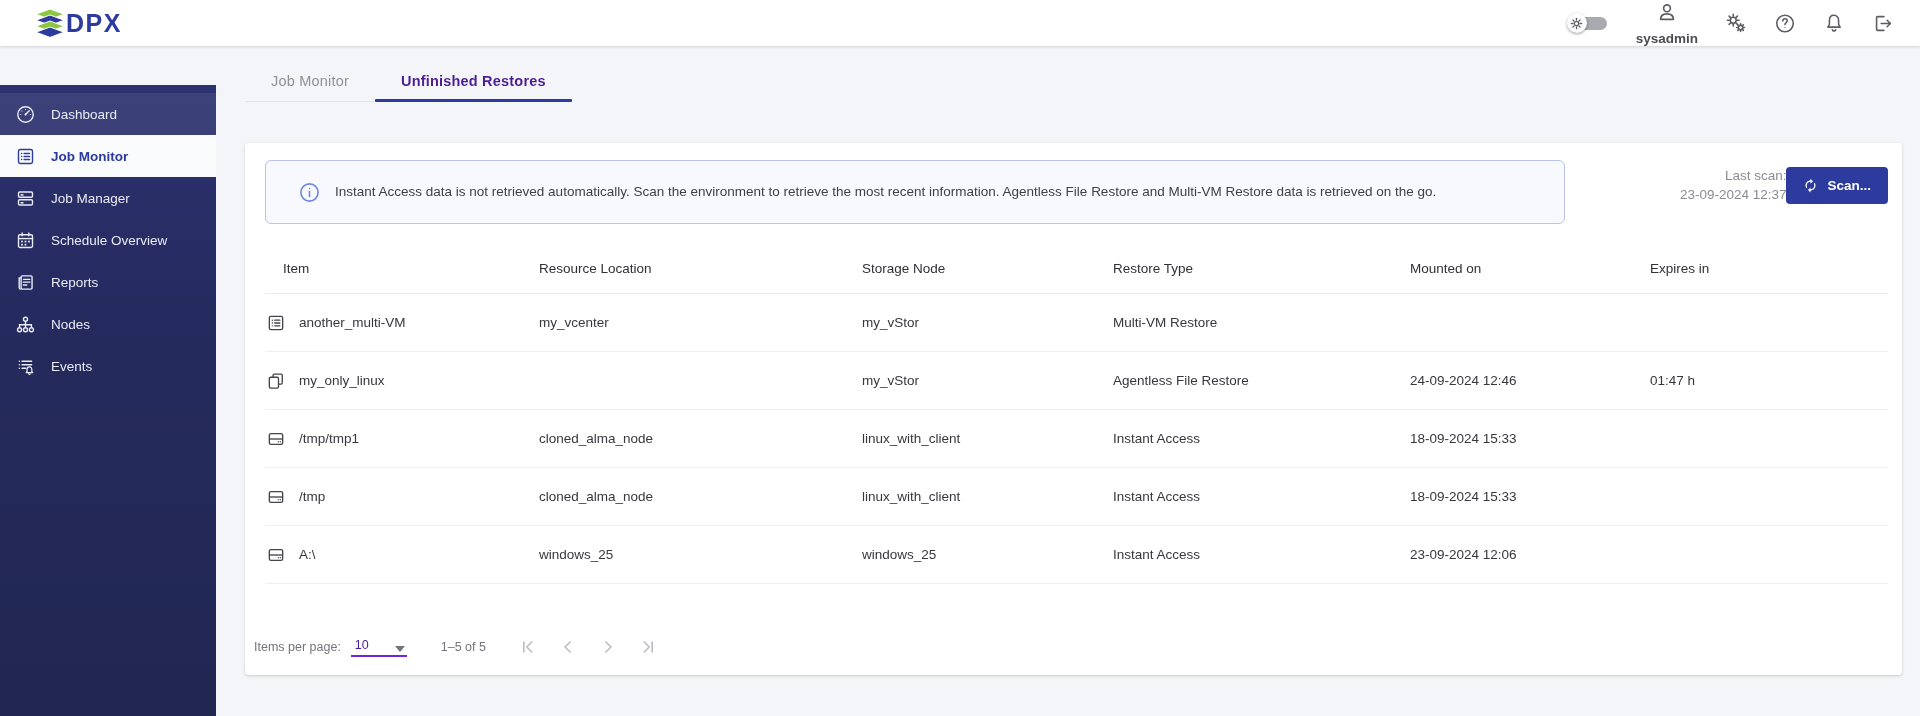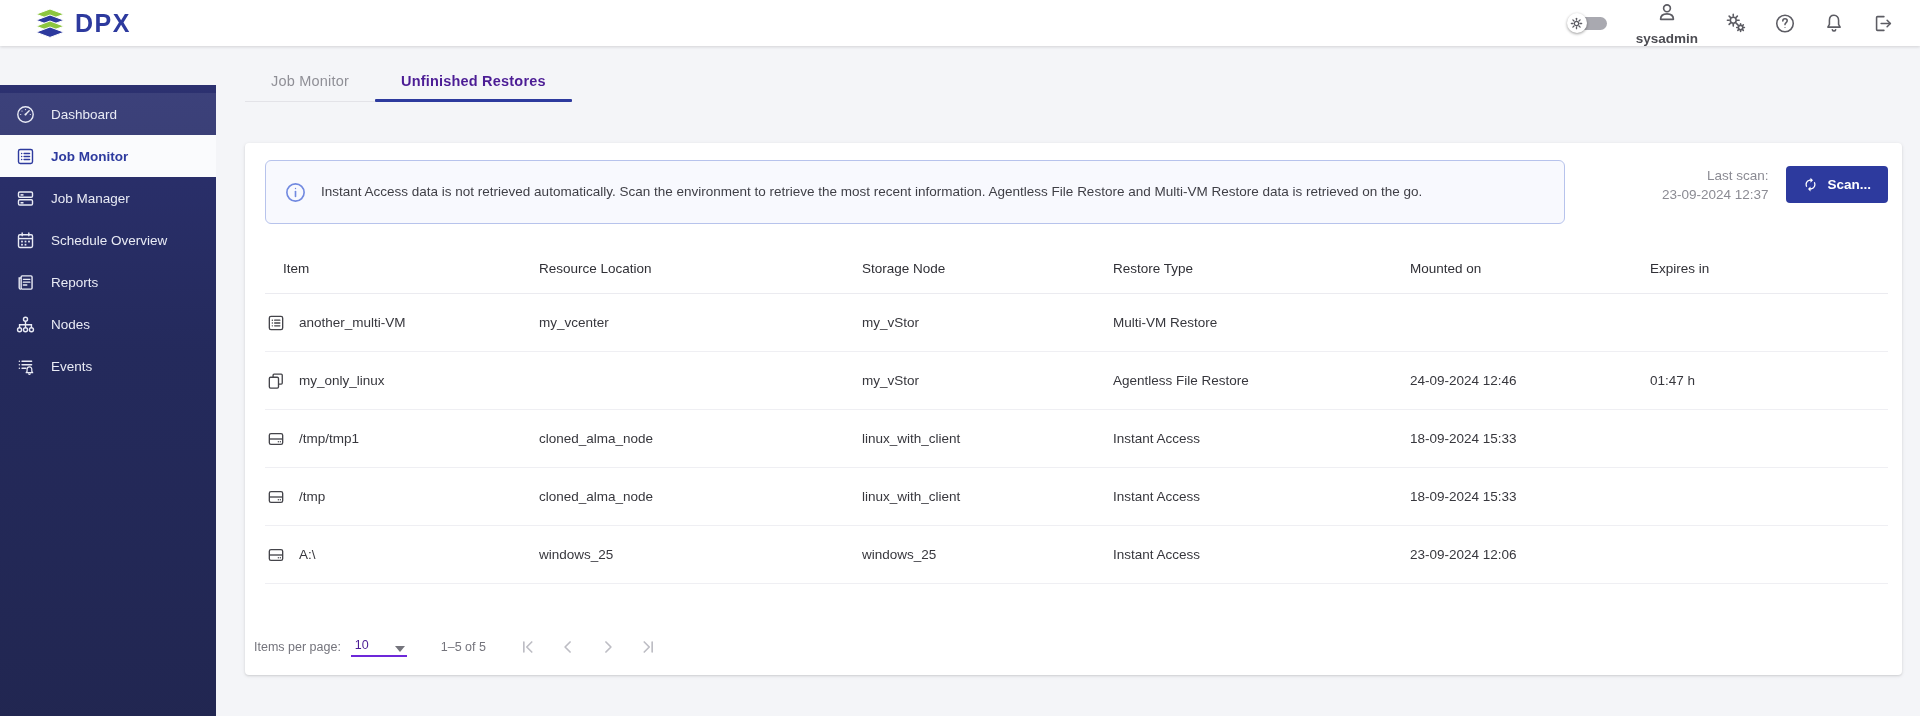--- a/index.html
+++ b/index.html
@@ -3,21 +3,21 @@
 <meta charset="utf-8">
 <style>
   * { margin:0; padding:0; box-sizing:border-box; }
   html,body { width:1920px; height:716px; overflow:hidden;
     font-family:"Liberation Sans", sans-serif; background:#f4f5f8; }
 
   
   .topbar { position:fixed; top:0; left:0; width:1920px; height:46px; background:#ffffff;
     display:flex; align-items:center; justify-content:space-between; padding:0 26px 0 34px;
     box-shadow:0 1px 3px rgba(0,0,0,.14); z-index:30; }
-  .logo { display:flex; align-items:center; gap:9px; }
+  .logo { display:flex; align-items:center; }
   .logo-text { font-size:25px; font-weight:800; letter-spacing:1.5px; color:#2d3a9e; }
   .topbar-right { display:flex; align-items:center; gap:27px; color:#5c5c63; }
   .tb-icon { width:22px; height:22px; display:inline-flex; align-items:center; justify-content:center; cursor:pointer; }
   .toggle { position:relative; width:42px; height:22px; cursor:pointer; }
   .toggle .pill { position:absolute; left:6px; top:5px; width:34px; height:13px; border-radius:7px; background:#a9a9b0; }
   .toggle .knob { position:absolute; left:0; top:1px; width:20px; height:20px; border-radius:50%; background:#fff;
     box-shadow:0 1px 3px rgba(0,0,0,.4); display:flex; align-items:center; justify-content:center; color:#5c5c63; }
   .user { display:flex; align-items:center; gap:8px; cursor:pointer;flex-direction:column; }
   .user-name { font-size:13.5px; font-weight:700; color:#4c4c52; }
 
@@ -35,23 +35,23 @@
   .tabs { display:inline-flex; margin:14px 0 0 57px; border-bottom:1px solid #e3e3e8; }
   .tab { padding:13px 26px 12px 26px; font-size:14.5px; color:#8f8f96; cursor:pointer; position:relative; letter-spacing:.2px; }
   .tab.active { color:#4c1d95; font-weight:700; }
   .tab.active::after { content:""; position:absolute; left:0; right:0; bottom:-1px; height:3px; background:#2d3a9e; border-radius:1px; }
 
   .card { margin:41px 18px 0 57px; height:532px; background:#fff; border-radius:4px;
     box-shadow:0 1px 2px rgba(0,0,0,.10), 0 1px 4px rgba(0,0,0,.08); padding:17px 14px 0 20px; position:relative; }
 
   .card-top { display:flex; align-items:flex-start; }
   .banner { width:1300px; min-height:64px; border:1px solid #b7c3ec; background:#f8f9fe; border-radius:6px;
-    display:flex; align-items:center; gap:14px; padding:10px 18px; }
+    display:flex; align-items:center; gap:14px; padding:10px 32px; }
   .banner-text { font-size:13.5px; line-height:20px; color:#3f3f46; }
-  .scan-area { flex:1; display:flex; align-items:flex-start; justify-content:flex-end; gap:18px; padding-top:6px; }
+  .scan-area { flex:1; display:flex; align-items:flex-end; justify-content:flex-end; padding-top:6px; }
   .last-scan { text-align:right; font-size:13.5px; line-height:19px; color:#8b8b93; white-space:nowrap; }
   .scan-btn { height:37px; padding:0 17px; background:#2d3a9e; border:none; border-radius:4px; color:#fff;
     font-family:"Liberation Sans",sans-serif; font-size:13.5px; font-weight:700; display:flex; align-items:center; gap:9px; cursor:pointer; }
 
   
   .tbl { margin-top:20px; }
   .tbl-head, .tbl-row { display:grid; grid-template-columns:274px 323px 251px 297px 240px 1fr; align-items:center; }
   .tbl-head { height:50px; border-bottom:1px solid #ebebf0; font-size:13.5px; color:#303036; font-weight:500; }
   .tbl-head .hc1 { padding-left:18px; }
   .tbl-row { height:58px; border-bottom:1px solid #efeff3; font-size:13.5px; color:#37373d; cursor:pointer; }

